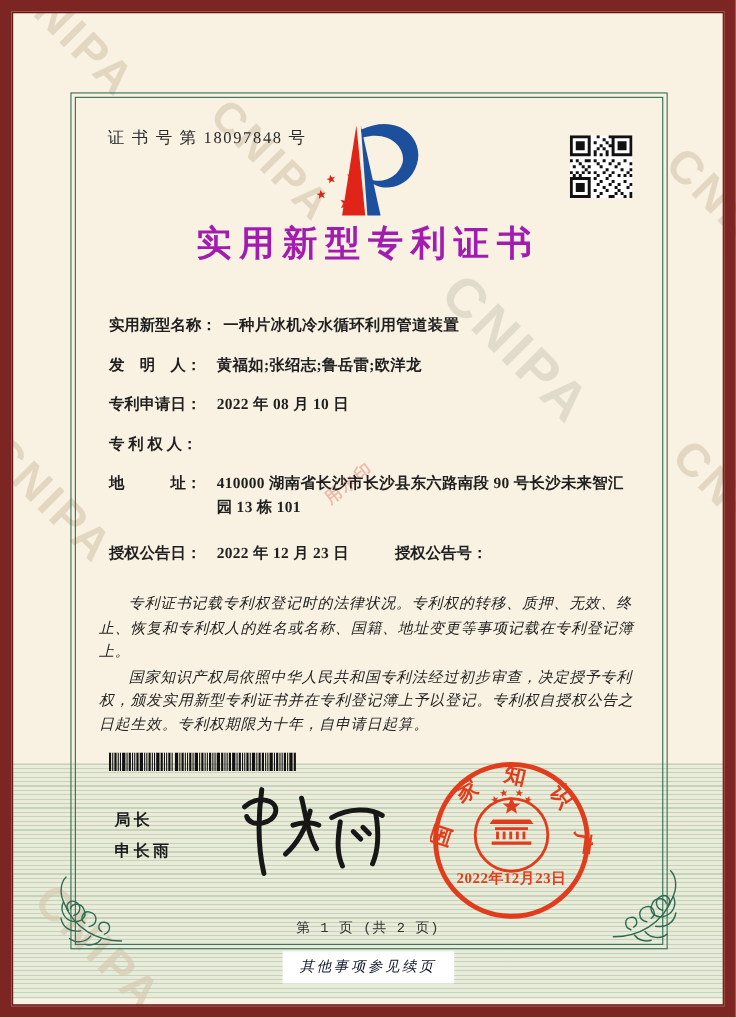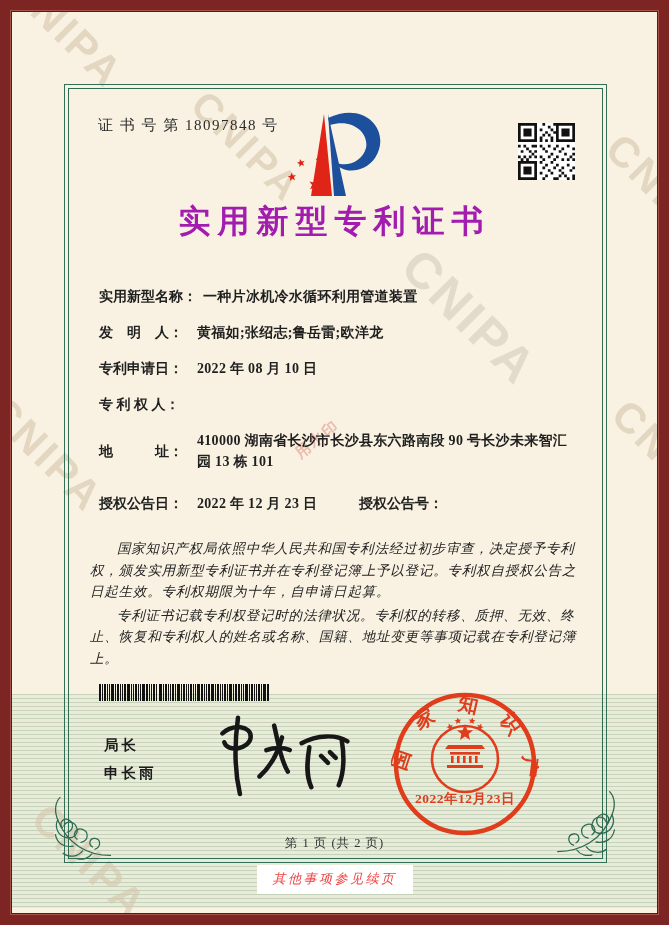--- a/index.html
+++ b/index.html
@@ -23,41 +23,41 @@
            letter-spacing:2px;transform:rotate(-38deg);font-weight:600;}
   .content{position:absolute;inset:0;z-index:3;padding-left:12px;}
   .certno{position:absolute;left:98px;top:116px;font-size:15px;letter-spacing:1.5px;
           color:#2b2b2b;font-weight:500;}
   .logo{position:absolute;left:278px;top:108px;width:112px;height:94px;}
   .qr{position:absolute;left:518px;top:123px;width:57px;height:57px;}
   .title{position:absolute;left:0;right:0;top:200px;text-align:center;font-size:32px;
          font-weight:700;letter-spacing:7px;color:#a21caf;}
   .fields{position:absolute;left:99px;top:286px;width:478px;font-size:14px;font-weight:700;
           line-height:21px;}
-  .frow{display:flex;margin-bottom:15px;align-items:center;}
+  .frow{display:flex;margin-bottom:15px;}
   .flabel{flex:0 0 92px;white-space:nowrap;}
   .fvalue{margin-left:6px;letter-spacing:0.3px;}
   .frow.addr{margin-bottom:21px;}
   .addr .fvalue{display:inline-block;width:372px;}
   .grant .fvalue{width:152px;}
   .paras{position:absolute;left:90px;top:538px;width:494px;font-size:13.5px;line-height:21.5px;
          font-style:italic;font-weight:500;letter-spacing:0.8px;color:#222;}
   .paras p{margin:0 0 2px 0;text-indent:2em;}
   .barcode{position:absolute;left:99px;top:684px;width:172px;height:17px;}
   .signblock{position:absolute;left:104px;top:736px;z-index:4;
              font-family:"Liberation Sans","DejaVu Sans",sans-serif;
              font-size:14.5px;font-weight:700;letter-spacing:3px;color:#1c1c1c;}
   .signblock div{margin-bottom:9px;}
   .signature{position:absolute;left:196px;top:710px;width:170px;height:88px;z-index:4;}
   .seal{position:absolute;left:391px;top:691px;width:148px;height:148px;z-index:5;
         mix-blend-mode:multiply;opacity:0.95;}
   .pageinfo{position:absolute;left:0;right:0;top:835px;text-align:center;font-size:12.5px;
-            letter-spacing:1px;color:#333;z-index:4;}
+            letter-spacing:1px;color:#333;z-index:4;font-family:Liberation Mono, monospace;}
   .note{position:absolute;left:50%;top:865px;transform:translateX(-50%);background:#ffffff;
-        padding:5px 16px 6px;font-style:italic;font-size:13px;letter-spacing:2.5px;color:#ef4444;
+        padding:5px 16px 6px;font-style:italic;font-size:13px;letter-spacing:2.5px;color:#0f172a;
         z-index:6;white-space:nowrap;}
   .flourish{position:absolute;z-index:3;}
 </style>
 </head>
 <body>
 
 <div class="page">
 
   <div class="waves"></div>
 
@@ -163,22 +163,22 @@
         <span class="fvalue">410000 湖南省长沙市长沙县东六路南段 90 号长沙未来智汇园 13 栋 101</span>
       </div>
       <div class="frow grant">
         <span class="flabel">授权公告日：</span>
         <span class="fvalue">2022 年 12 月 23 日</span>
         <span class="flabel" style="margin-left:10px;">授权公告号：</span>
       </div>
     </div>
 
     <div class="paras">
+      <p>专利证书记载专利权登记时的法律状况。专利权的转移、质押、无效、终止、恢复和专利权人的姓名或名称、国籍、地址变更等事项记载在专利登记簿上。</p>
       <p>国家知识产权局依照中华人民共和国专利法经过初步审查，决定授予专利权，颁发实用新型专利证书并在专利登记簿上予以登记。专利权自授权公告之日起生效。专利权期限为十年，自申请日起算。</p>
-      <p>专利证书记载专利权登记时的法律状况。专利权的转移、质押、无效、终止、恢复和专利权人的姓名或名称、国籍、地址变更等事项记载在专利登记簿上。</p>
     </div>
 
     <svg class="barcode" viewBox="0 0 172 17" preserveAspectRatio="none">
       <g fill="#111">
         <rect x="0" width="2" height="17"></rect>
           <rect x="3" width="1" height="17"></rect>
           <rect x="5" width="2" height="17"></rect>
         <rect x="8" width="1" height="17"></rect>
           <rect x="10" width="1" height="17"></rect>
           <rect x="12" width="3" height="17"></rect>

